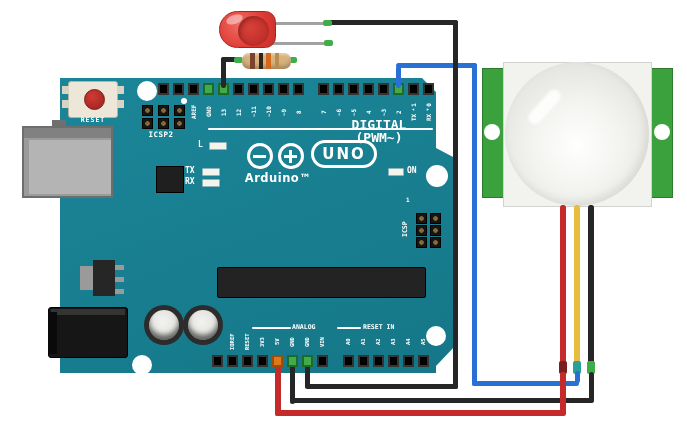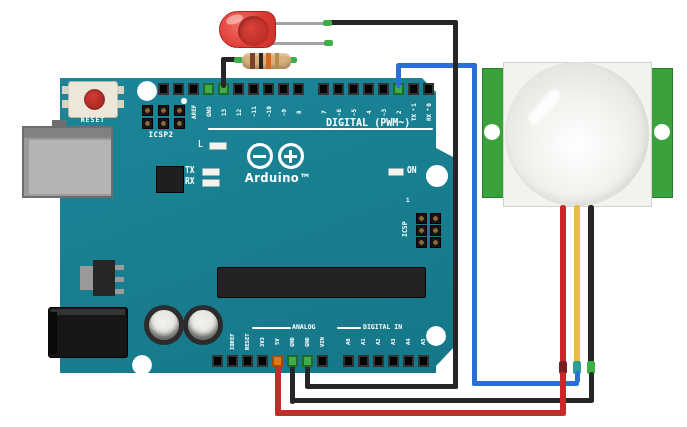--- a/index.html
+++ b/index.html
@@ -101,20 +101,23 @@
   <div class="abs ledr" style="left:202px;top:179px;width:18px;height:8px"></div>
   <div class="abs ledr" style="left:388px;top:168px;width:16px;height:8px"></div>
   <div class="abs silk" style="left:407px;top:167px;font-size:8px">ON</div>
 
   <div class="abs cc" style="left:247px;top:143px;width:26px;height:26px;border:3.5px solid #fff"></div>
   <div class="abs cc" style="left:278px;top:143px;width:26px;height:26px;border:3.5px solid #fff"></div>
   <div class="abs" style="left:253px;top:155px;width:13px;height:3px;background:#fff"></div>
   <div class="abs" style="left:284px;top:155px;width:13px;height:3px;background:#fff"></div>
   <div class="abs" style="left:289px;top:150px;width:3px;height:13px;background:#fff"></div>
   <div class="abs silk" style="left:236px;top:173px;width:84px;text-align:center;font-size:11.5px;font-family:'DejaVu Sans',sans-serif;letter-spacing:.5px">Arduino™</div>
+  <div class="abs" style="left:311px;top:140px;width:66px;height:28px;border:3px solid #fff;border-radius:16px;display:flex;align-items:center;justify-content:center">
+    <span class="silk" style="font-size:15px;font-family:'DejaVu Sans',sans-serif;letter-spacing:2px">UNO</span>
+  </div>
 
   <div class="abs p" style="left:158px;top:83px"></div>
   <div class="abs p" style="left:173px;top:83px"></div>
   <div class="abs p" style="left:188px;top:83px"></div>
   <div class="abs p pg" style="left:203px;top:83px"></div>
   <div class="abs p pg" style="left:218px;top:83px"></div>
   <div class="abs p" style="left:233px;top:83px"></div>
   <div class="abs p" style="left:248px;top:83px"></div>
   <div class="abs p" style="left:263px;top:83px"></div>
   <div class="abs p" style="left:278px;top:83px"></div>
@@ -139,26 +142,26 @@
   <div class="abs vl" style="left:318px;top:98px;width:11px;height:28px">7</div>
   <div class="abs vl" style="left:333px;top:98px;width:11px;height:28px">~6</div>
   <div class="abs vl" style="left:348px;top:98px;width:11px;height:28px">~5</div>
   <div class="abs vl" style="left:363px;top:98px;width:11px;height:28px">4</div>
   <div class="abs vl" style="left:378px;top:98px;width:11px;height:28px">~3</div>
   <div class="abs vl" style="left:393px;top:98px;width:11px;height:28px">2</div>
   <div class="abs vl" style="left:408px;top:98px;width:11px;height:28px">TX▸1</div>
   <div class="abs vl" style="left:423px;top:98px;width:11px;height:28px">RX◂0</div>
 
   <div class="abs sline" style="left:208px;top:128px;width:225px;height:2px"></div>
-  <div class="abs silk" style="left:326px;top:118px;width:106px;font-size:10px;text-align:left">DIGITAL (PWM~)</div>
+  <div class="abs silk" style="left:326px;top:118px;width:106px;font-size:13px;text-align:center">DIGITAL (PWM~)</div>
 
   <div class="abs sline" style="left:252px;top:327px;width:39px;height:2px"></div>
   <div class="abs silk" style="left:292px;top:324px;width:32px;font-size:6.5px">ANALOG</div>
   <div class="abs sline" style="left:337px;top:327px;width:24px;height:2px"></div>
-  <div class="abs silk" style="left:363px;top:324px;width:68px;font-size:6.5px">DIGITAL IN</div>
+  <div class="abs silk" style="left:363px;top:324px;width:68px;font-size:6.5px">RESET IN</div>
 
   <div class="abs vl vs" style="left:227px;top:331px;width:11px;height:22px">IOREF</div>
   <div class="abs vl vs" style="left:242px;top:331px;width:11px;height:22px">RESET</div>
   <div class="abs vl vs" style="left:257px;top:331px;width:11px;height:22px">3V3</div>
   <div class="abs vl vs" style="left:272px;top:331px;width:11px;height:22px">5V</div>
   <div class="abs vl vs" style="left:287px;top:331px;width:11px;height:22px">GND</div>
   <div class="abs vl vs" style="left:302px;top:331px;width:11px;height:22px">GND</div>
   <div class="abs vl vs" style="left:317px;top:331px;width:11px;height:22px">VIN</div>
 
   <div class="abs vl vs" style="left:343px;top:331px;width:11px;height:22px">A0</div>

